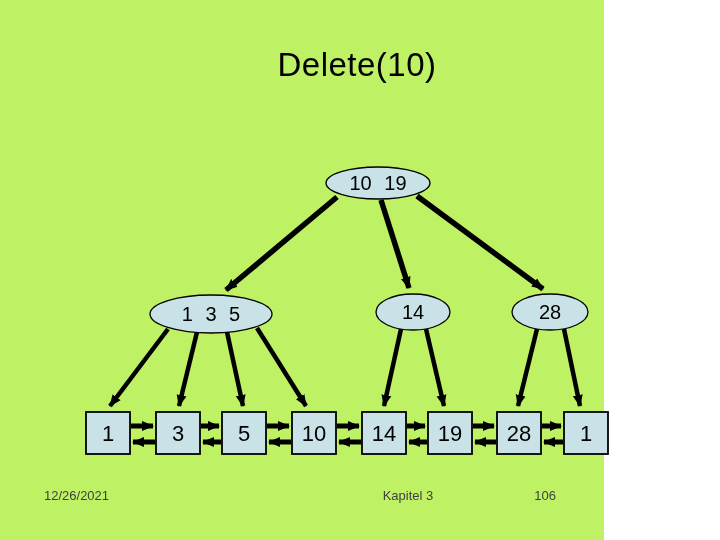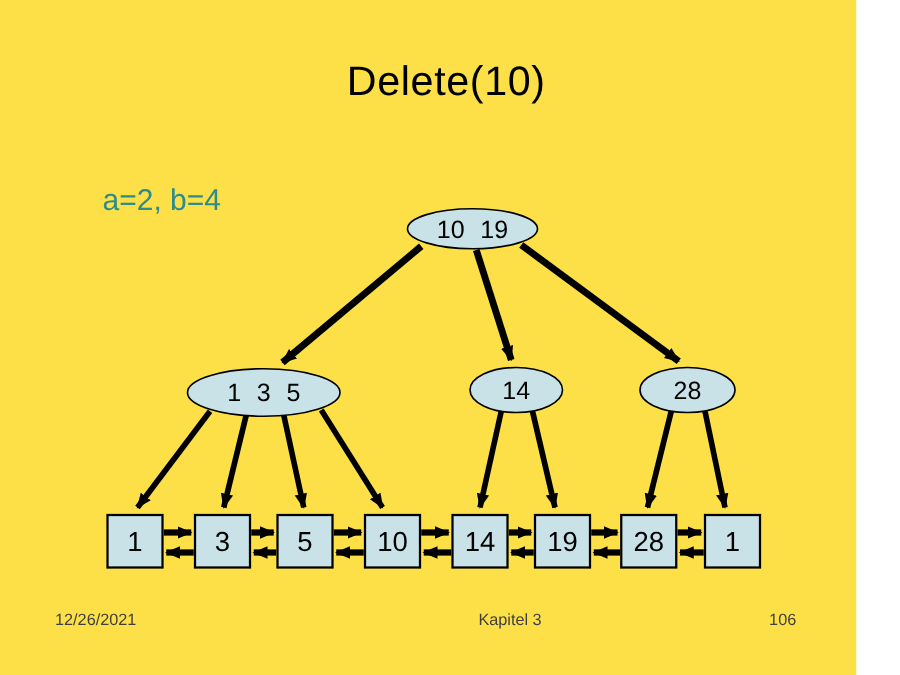--- a/index.html
+++ b/index.html
@@ -4,22 +4,22 @@
 <style>
   html, body { margin: 0; padding: 0; }
   body {
     width: 720px; height: 540px;
     background: #ffffff;
     font-family: "Liberation Sans", "DejaVu Sans", sans-serif;
     overflow: hidden;
   }
   .slide {
     position: relative;
-    width: 685px; height: 540px;
-    background: #fde047;
+    width: 604px; height: 540px;
+    background: #bef264;
   }
   .title {
     position: absolute;
     top: 46px; left: 0; width: 714px;
     margin: 0;
     text-align: center;
     font-size: 33px;
     font-weight: 400;
     color: #000000;
     letter-spacing: 0.5px;
@@ -72,21 +72,20 @@
   .footer-chapter { left: 0; width: 720px; text-align: center; padding-left: 48px; }
   .footer-page { right: 48px; margin-left: 15px; }
 </style>
 </head>
 <body>
 
 <div class="slide">
 
   <h1 class="title">Delete(10)</h1>
 
-  <div class="annotation">a=2, b=4</div>
 
   <svg class="diagram" width="720" height="540" viewBox="0 0 720 540" xmlns="http://www.w3.org/2000/svg">
     <defs>
       <marker id="ah" markerUnits="userSpaceOnUse" markerWidth="14" markerHeight="12" refX="11" refY="6" orient="auto">
         <path d="M0,1 L12,6 L0,11 Z" fill="#000000"></path>
       </marker>
     </defs>
 
     <g>
       <line class="edge edge-root" x1="337" y1="197" x2="226" y2="290" marker-end="url(#ah)"></line>

